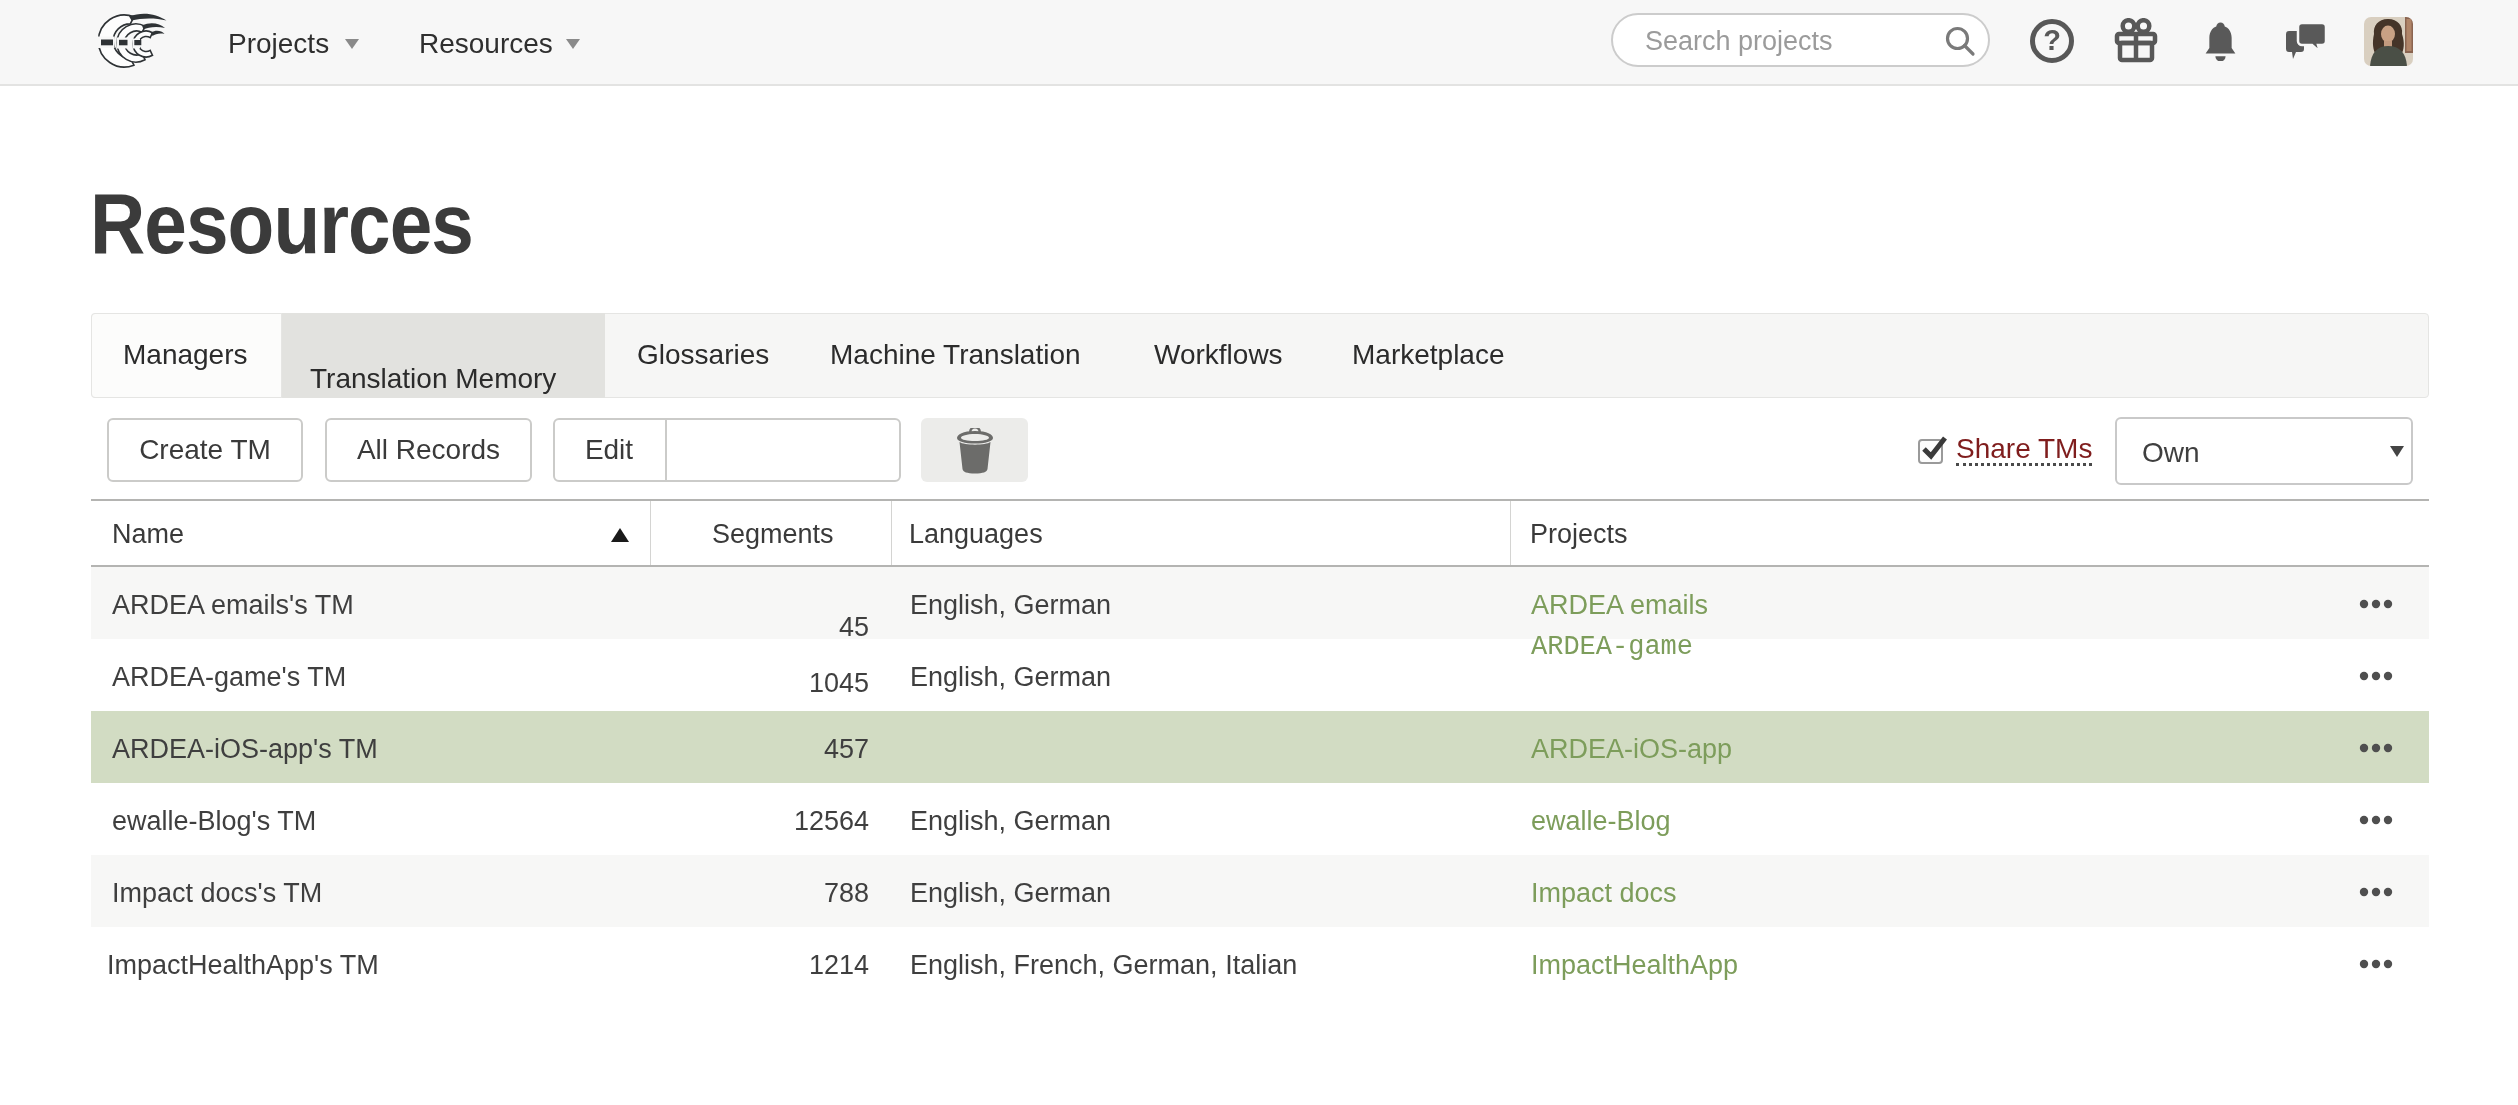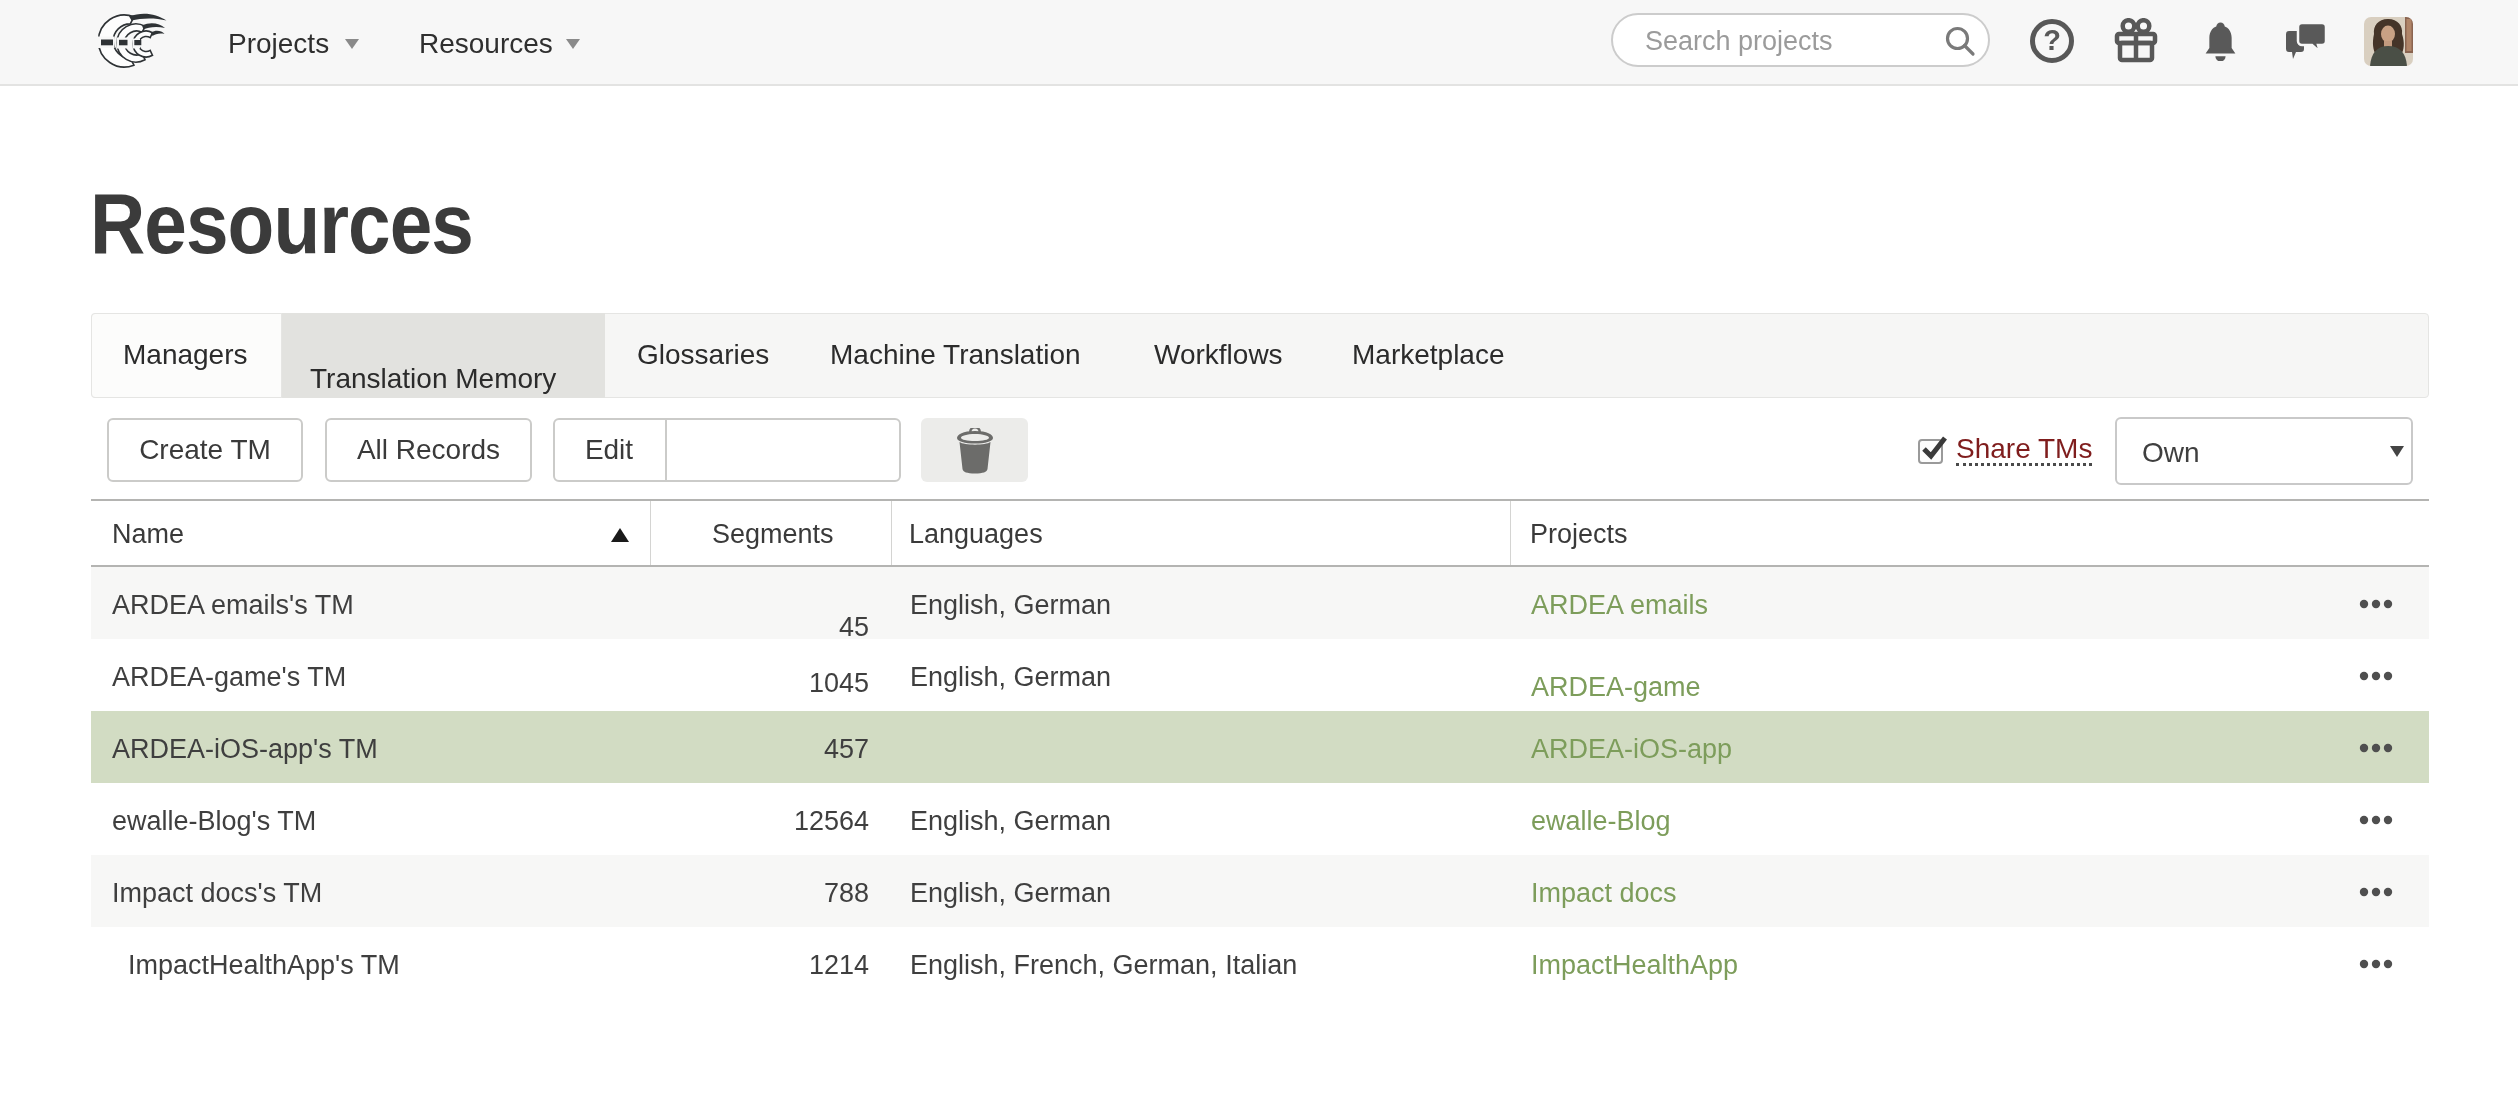--- a/index.html
+++ b/index.html
@@ -153,37 +153,37 @@
   <div class="abs" style="left:91px;top:855px;width:2338px;height:72px;background:#f7f7f6;"></div>
 
   <div class="cell" style="left:112px;top:590px;">ARDEA emails's TM</div>
   <div class="cell" style="left:650px;top:590px;width:219px;text-align:right;margin-top:22px;">45</div>
   <div class="cell" style="left:910px;top:590px;">English, German</div>
   <div class="cell glink" style="left:1531px;top:590px;">ARDEA emails</div>
 
   <div class="cell" style="left:112px;top:662px;">ARDEA-game's TM</div>
   <div class="cell" style="left:650px;top:662px;width:219px;text-align:right;margin-top:6px;">1045</div>
   <div class="cell" style="left:910px;top:662px;">English, German</div>
-  <div class="cell glink" style="left:1531px;top:672px;">ARDEA-game</div>
+  <div class="cell glink" style="left:1531px;top:632px;font-family:Liberation Mono, monospace;">ARDEA-game</div>
 
   <div class="cell" style="left:112px;top:734px;">ARDEA-iOS-app's TM</div>
   <div class="cell" style="left:650px;top:734px;width:219px;text-align:right;">457</div>
   <div class="cell glink" style="left:1531px;top:734px;">ARDEA-iOS-app</div>
 
   <div class="cell" style="left:112px;top:806px;">ewalle-Blog's TM</div>
   <div class="cell" style="left:650px;top:806px;width:219px;text-align:right;">12564</div>
   <div class="cell" style="left:910px;top:806px;">English, German</div>
   <div class="cell glink" style="left:1531px;top:806px;">ewalle-Blog</div>
 
   <div class="cell" style="left:112px;top:878px;">Impact docs's TM</div>
   <div class="cell" style="left:650px;top:878px;width:219px;text-align:right;">788</div>
   <div class="cell" style="left:910px;top:878px;">English, German</div>
   <div class="cell glink" style="left:1531px;top:878px;">Impact docs</div>
 
-  <div class="cell" style="left:128px;top:950px;">ImpactHealthApp's TM</div>
+  <div class="cell" style="left:107px;top:950px;">ImpactHealthApp's TM</div>
   <div class="cell" style="left:650px;top:950px;width:219px;text-align:right;">1214</div>
   <div class="cell" style="left:910px;top:950px;">English, French, German, Italian</div>
   <div class="cell glink" style="left:1531px;top:950px;">ImpactHealthApp</div>
 
   <svg class="abs" style="left:2358px;top:599px;" width="40" height="10" viewBox="0 0 40 10">
       <g fill="#4f4f4f">
         <circle cx="6" cy="5" r="4.2"></circle>
         <circle cx="18" cy="5" r="4.2"></circle>
         <circle cx="30" cy="5" r="4.2"></circle>
       </g>

